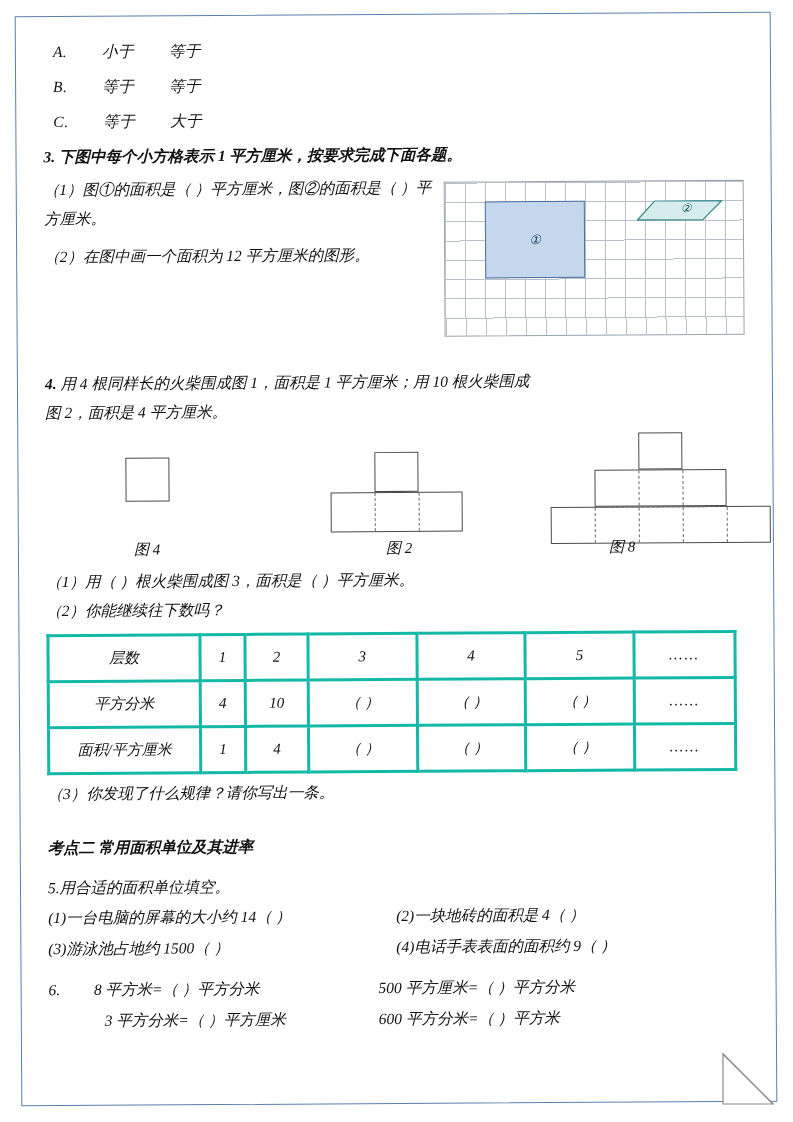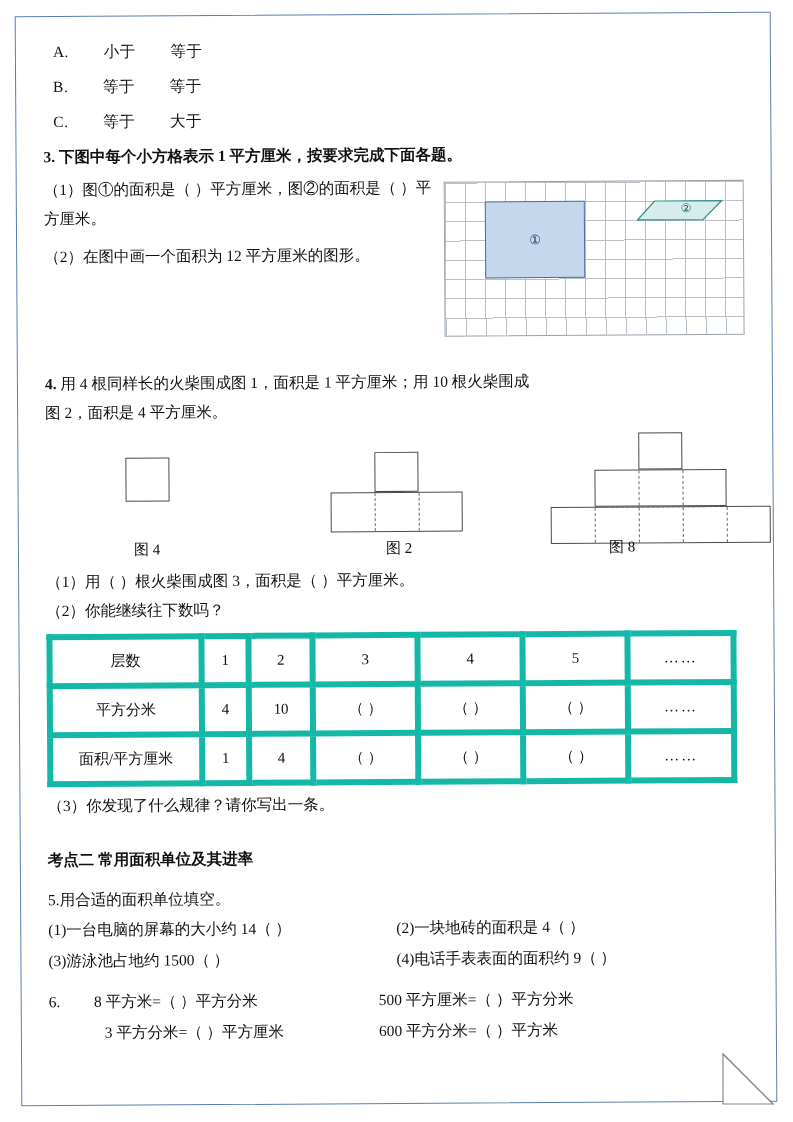--- a/index.html
+++ b/index.html
@@ -10,20 +10,21 @@
     background: #ffffff;
     font-family: "Liberation Serif", "DejaVu Serif", serif;
     color: #111;
     overflow: hidden;
   }
   #page {
     position: relative;
     width: 793px;
     height: 1122px;
     background: #ffffff;
+    font-style: italic;
   }
   
   #sheet {
     position: absolute;
     left: 18px;
     top: 14px;
     width: 756px;
     height: 1090px;
     border: 1.5px solid #5b7fae;
     background: #fff;
@@ -100,21 +101,21 @@
 
   .q4q { font-size: 15.5px; line-height: 1.9; }
 
   table.tbl {
     border-collapse: collapse;
     margin: 8px 0 4px 0;
     width: 690px;
     font-size: 15px;
   }
   table.tbl td {
-    border: 6px solid #14b8a6;
+    border: 3px solid #14b8a6;
     height: 40px;
     text-align: center;
     padding: 12px 4px;
     white-space: nowrap;
   }
   table.tbl td.head { width: 152px; }
   table.tbl td.dots { letter-spacing: 2px; }
 
   .sect {
     font-size: 15.5px; font-weight: bold;

